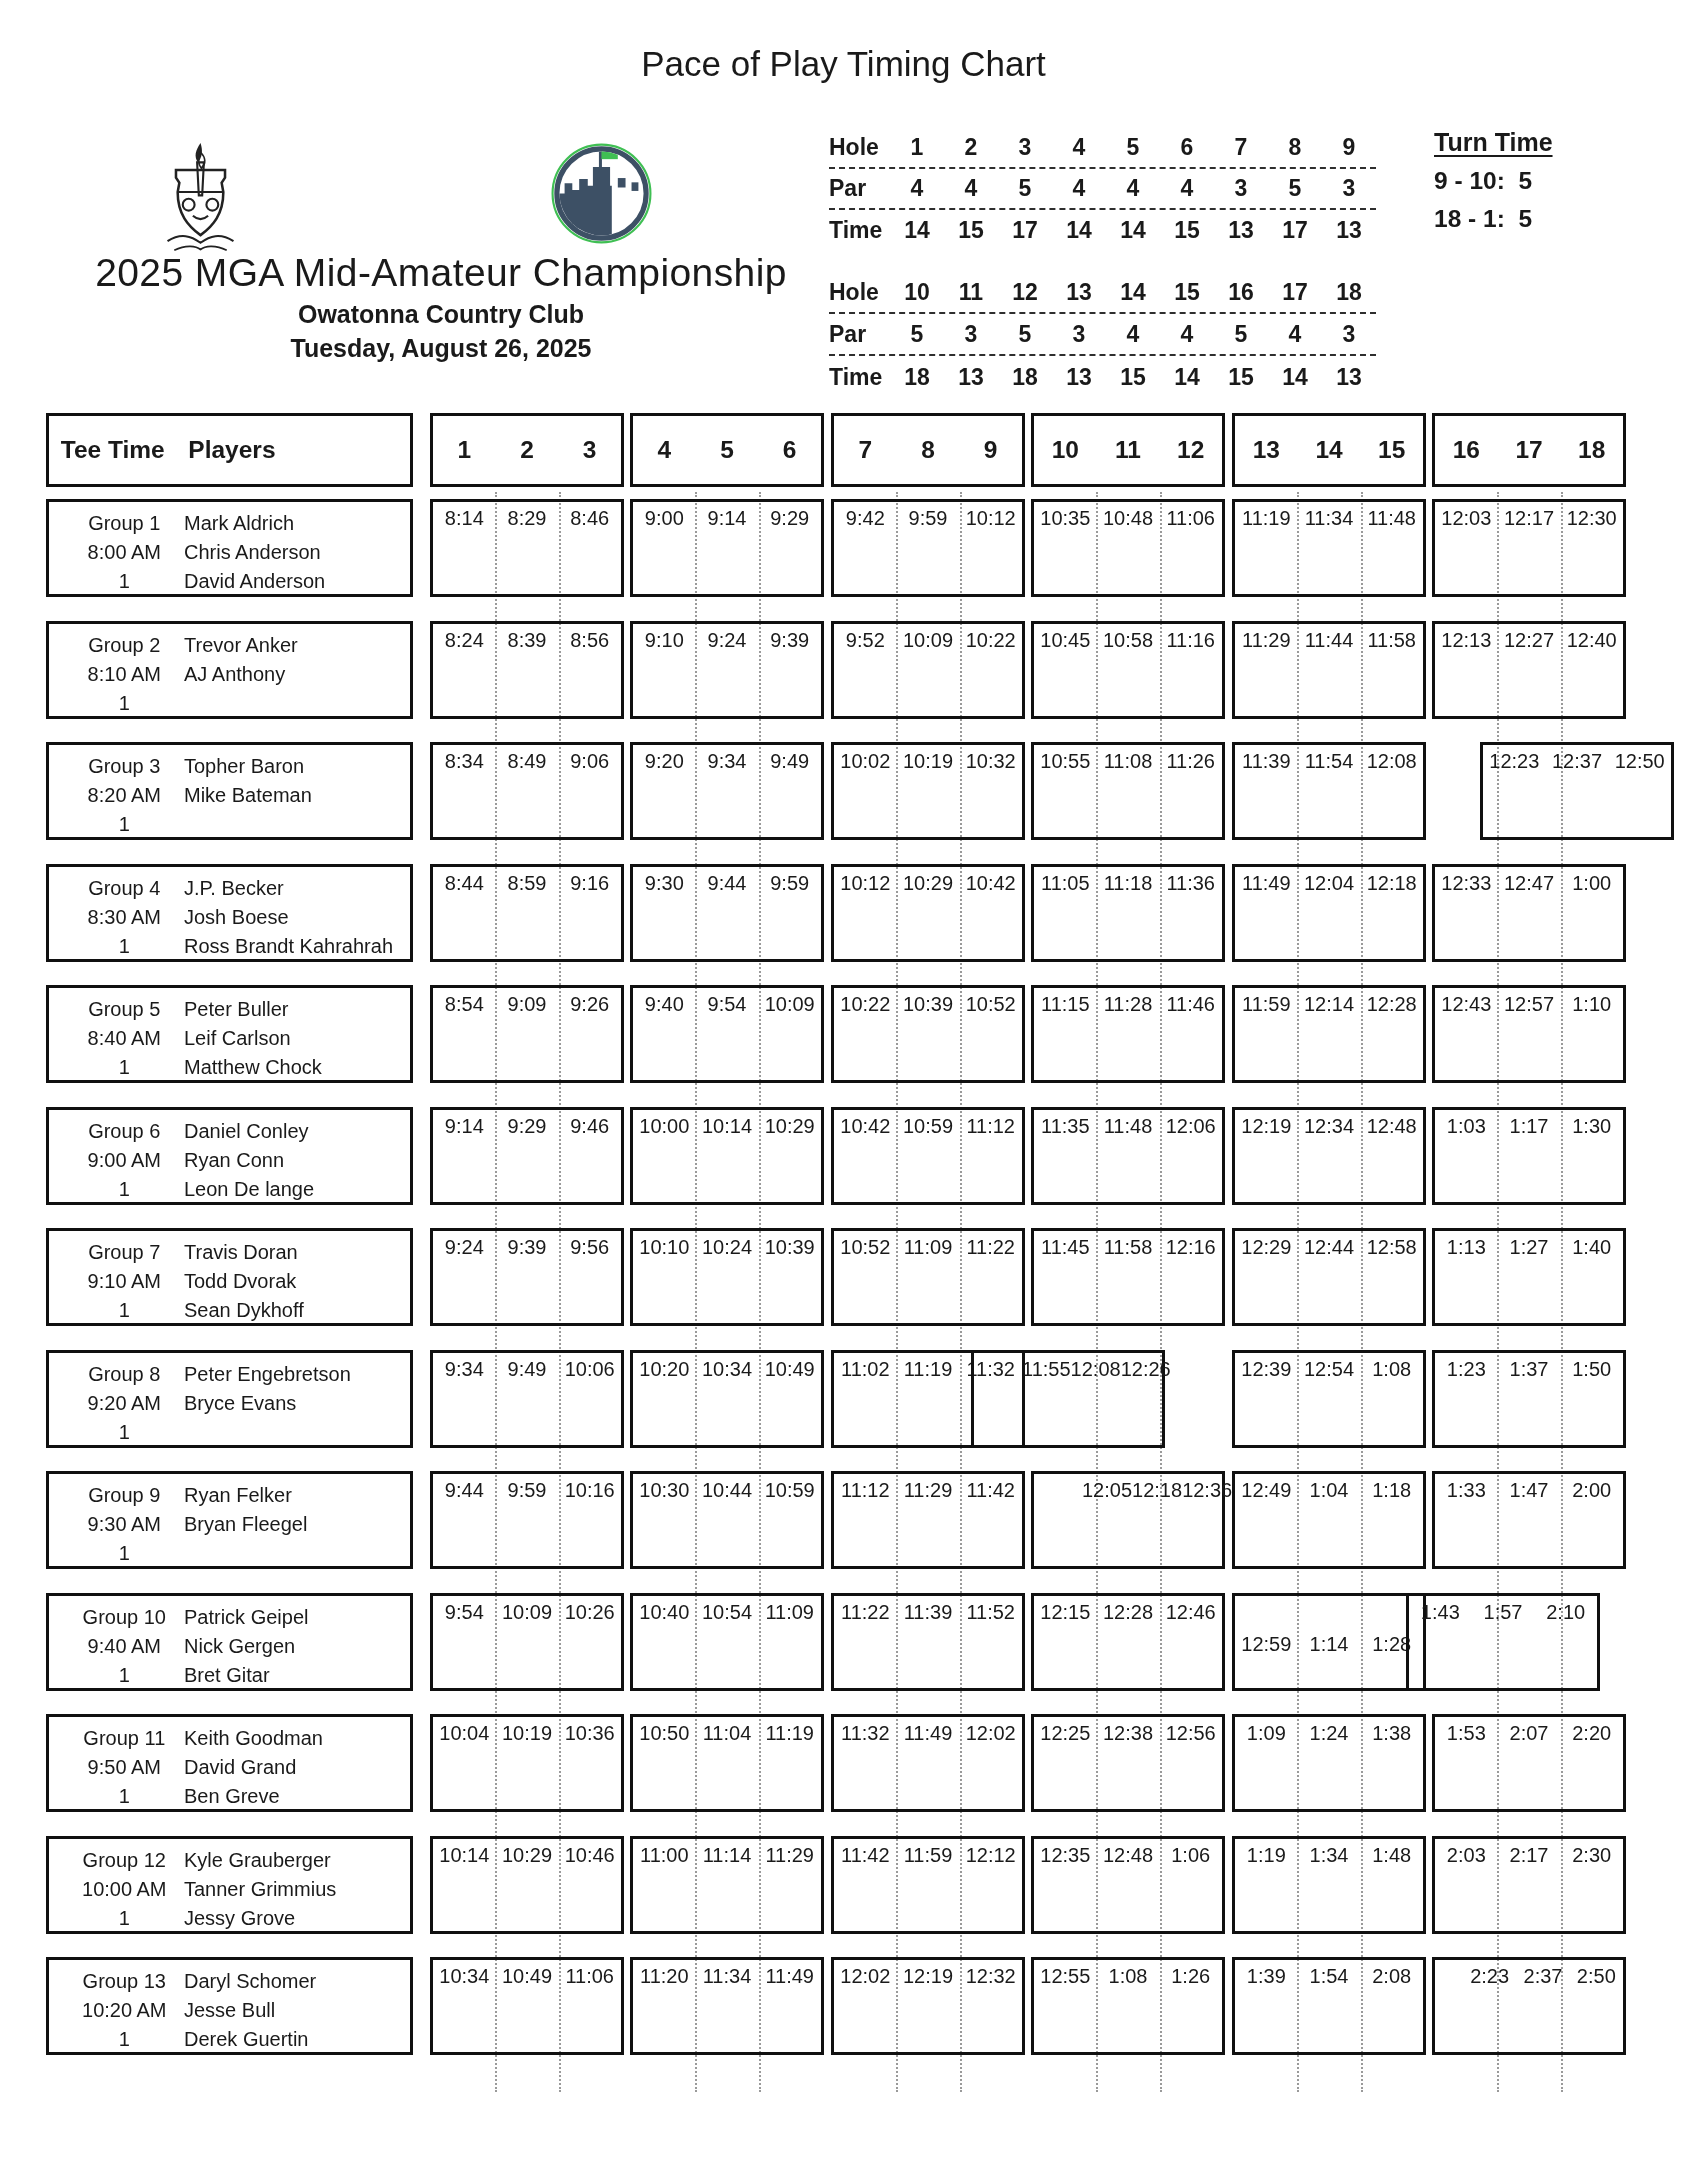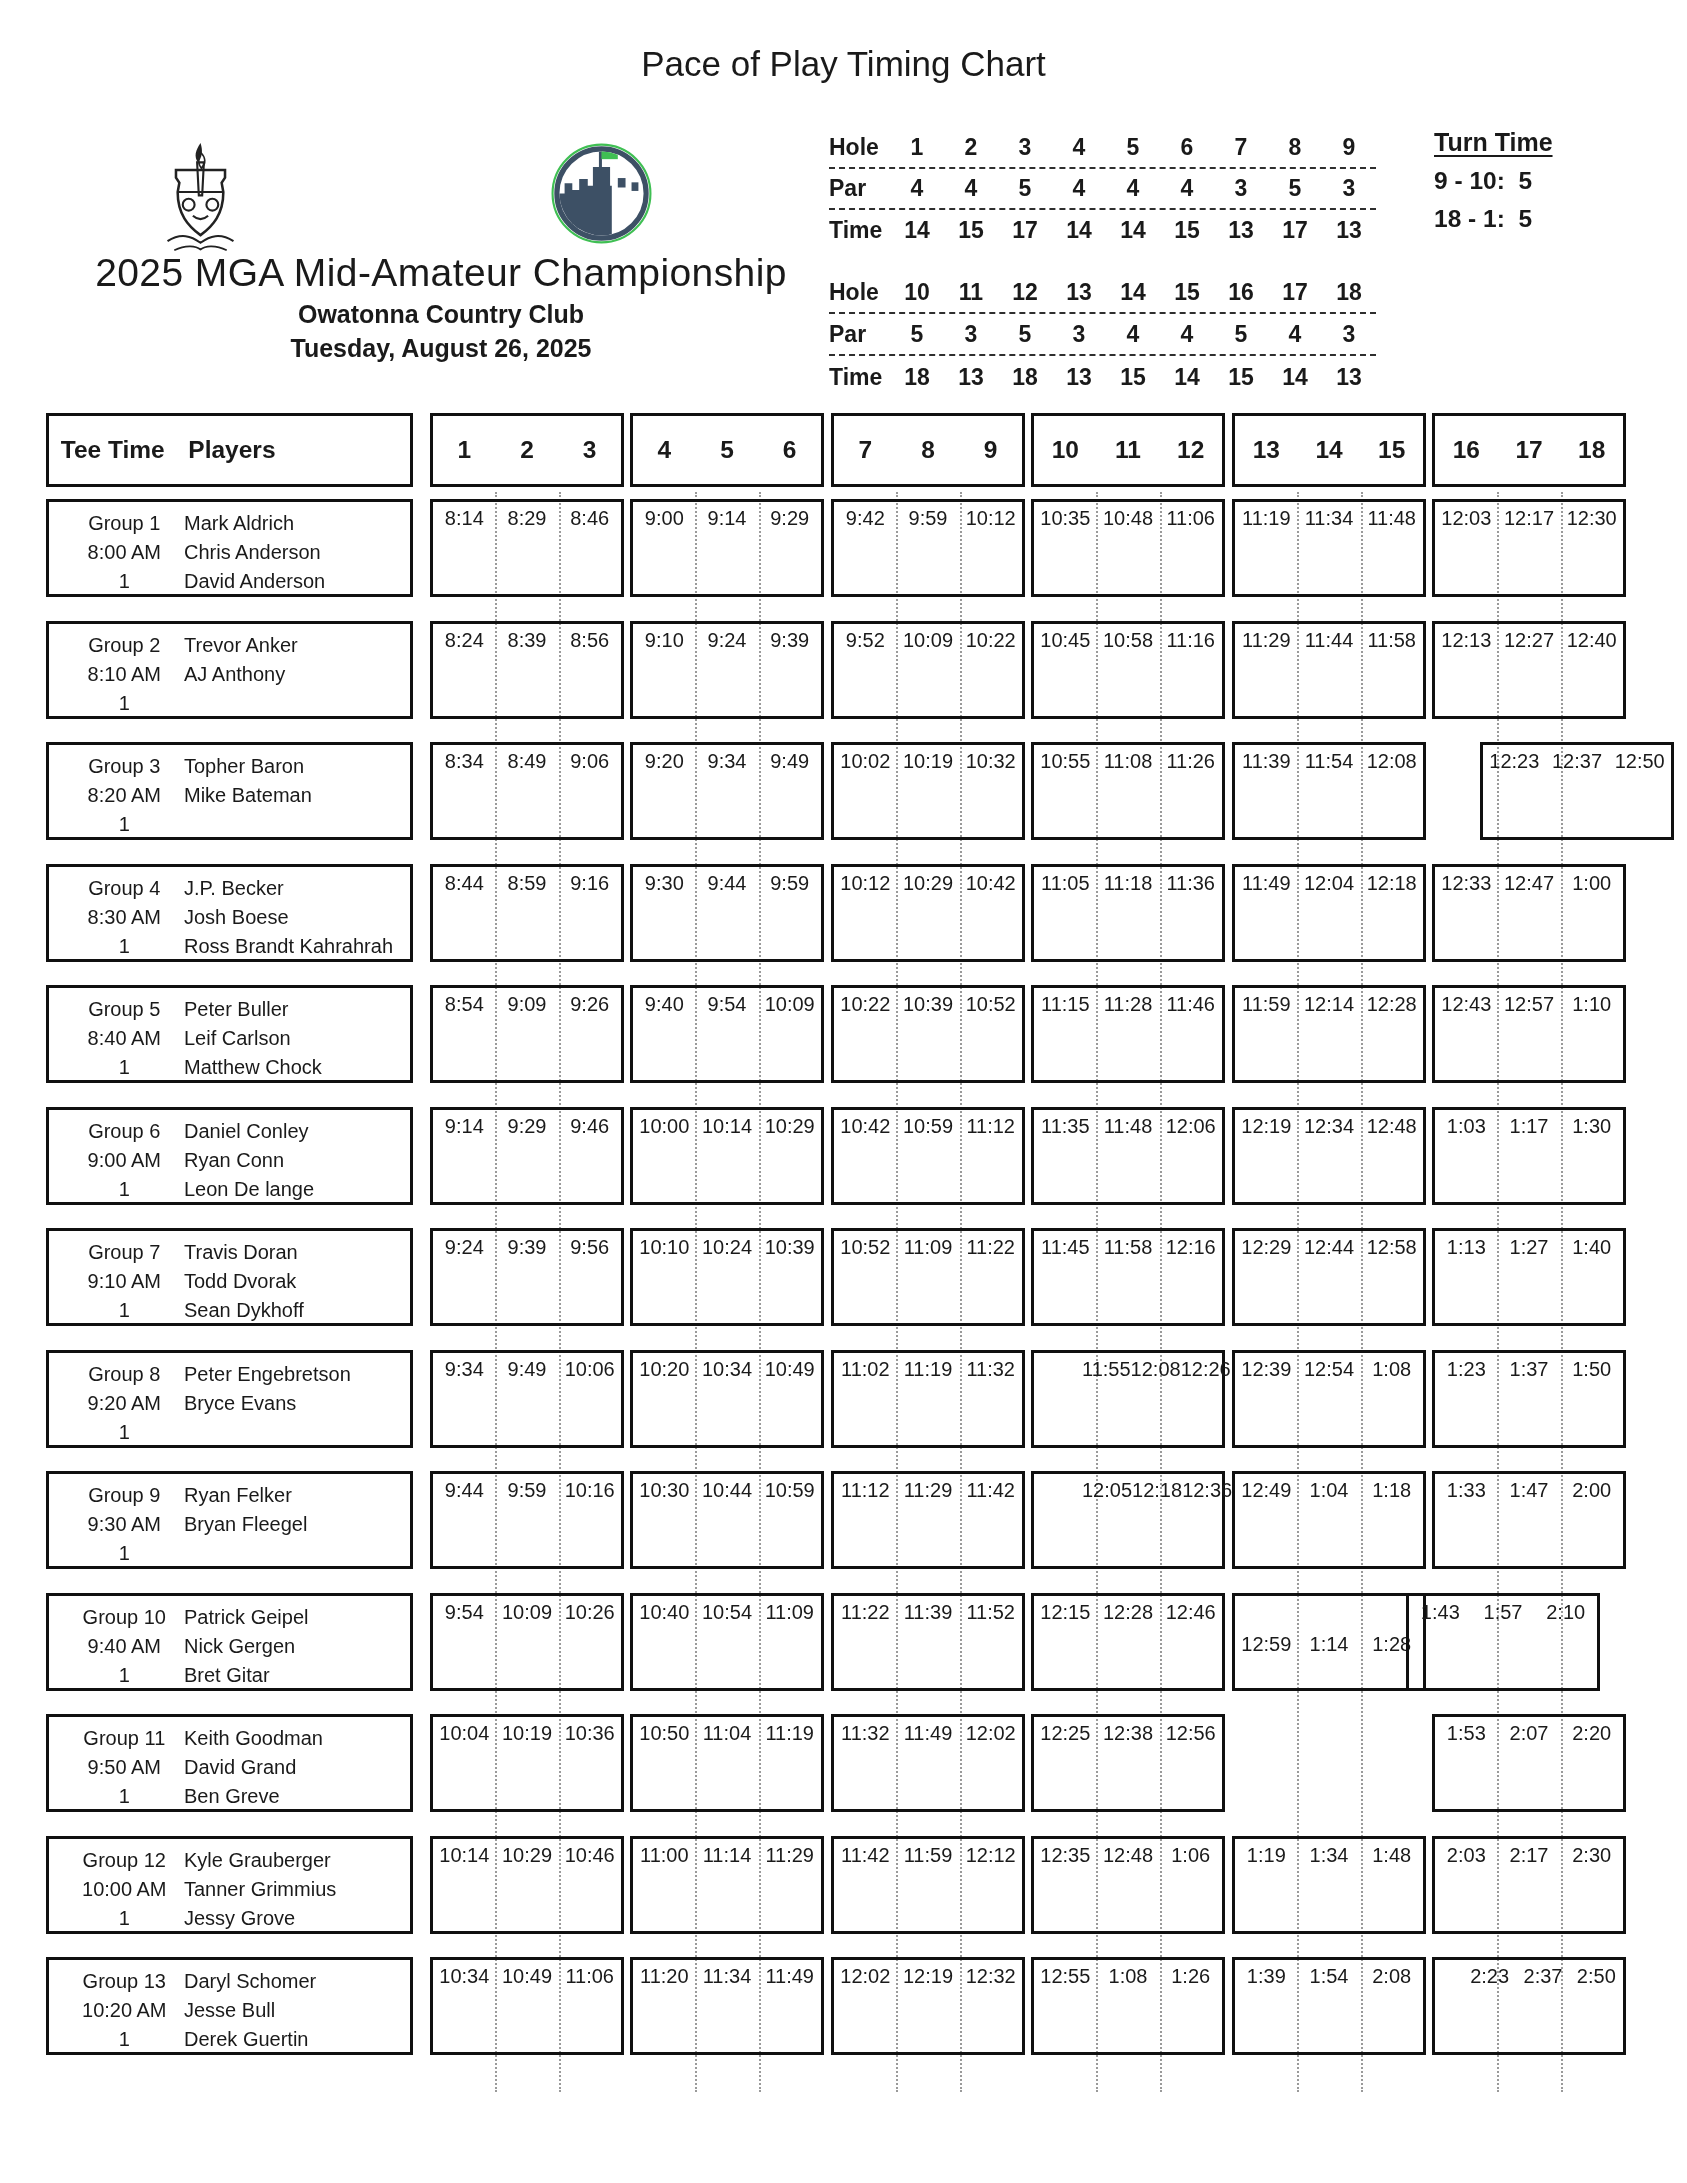--- a/index.html
+++ b/index.html
@@ -594,21 +594,21 @@
       <div class="time-block" style="left: 630px;">
         <div class="time-cell">10:20</div>
         <div class="time-cell">10:34</div>
         <div class="time-cell">10:49</div>
       </div>
       <div class="time-block" style="left: 831px;">
         <div class="time-cell">11:02</div>
         <div class="time-cell">11:19</div>
         <div class="time-cell">11:32</div>
       </div>
-      <div class="time-block" style="left: 1031px; padding-left: 48px;">
+      <div class="time-block" style="left: 971px; padding-left: 48px;">
         <div class="time-cell">11:55</div>
         <div class="time-cell">12:08</div>
         <div class="time-cell">12:26</div>
       </div>
       <div class="time-block" style="left: 1232px;">
         <div class="time-cell">12:39</div>
         <div class="time-cell">12:54</div>
         <div class="time-cell">1:08</div>
       </div>
       <div class="time-block" style="left: 1432px;">
@@ -730,20 +730,25 @@
       <div class="time-block" style="left: 831px;">
         <div class="time-cell">11:32</div>
         <div class="time-cell">11:49</div>
         <div class="time-cell">12:02</div>
       </div>
       <div class="time-block" style="left: 1031px;">
         <div class="time-cell">12:25</div>
         <div class="time-cell">12:38</div>
         <div class="time-cell">12:56</div>
       </div>
+      <div class="time-block" style="left: 1232px;">
+        <div class="time-cell">1:09</div>
+        <div class="time-cell">1:24</div>
+        <div class="time-cell">1:38</div>
+      </div>
       <div class="time-block" style="left: 1432px;">
         <div class="time-cell">1:53</div>
         <div class="time-cell">2:07</div>
         <div class="time-cell">2:20</div>
       </div>
     </div>
     <div class="group-row" style="top: 1836px;">
       <div class="info-box">
         <div class="info-col1">
           <div>Group 12</div>

